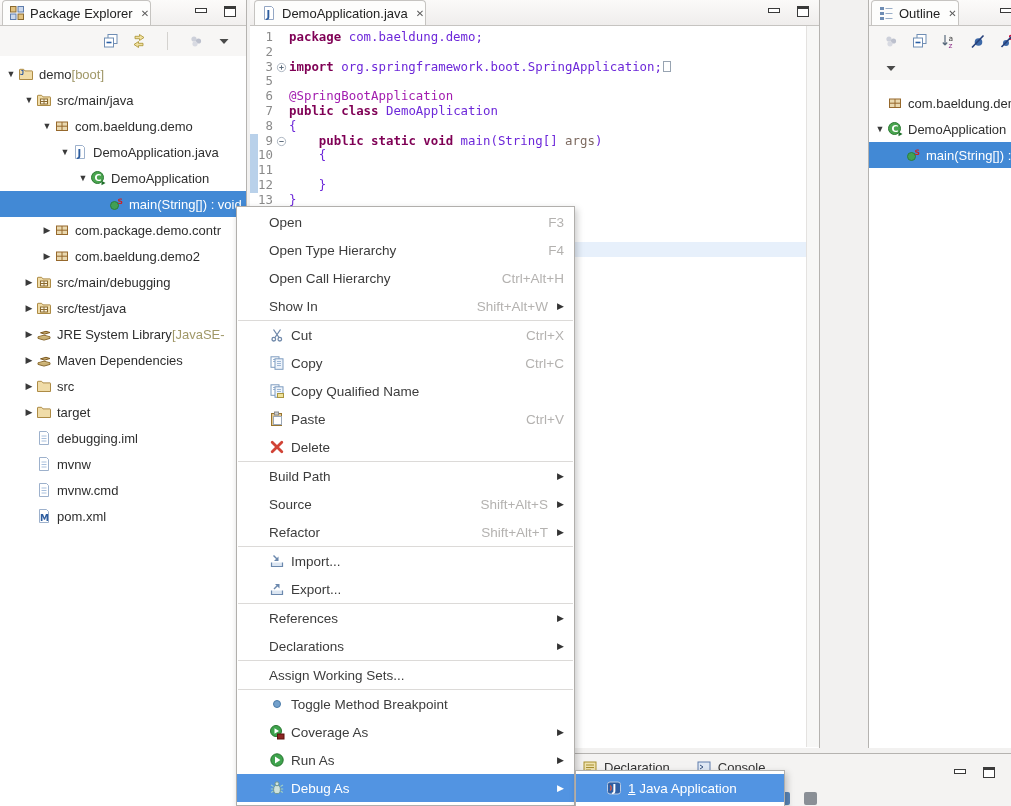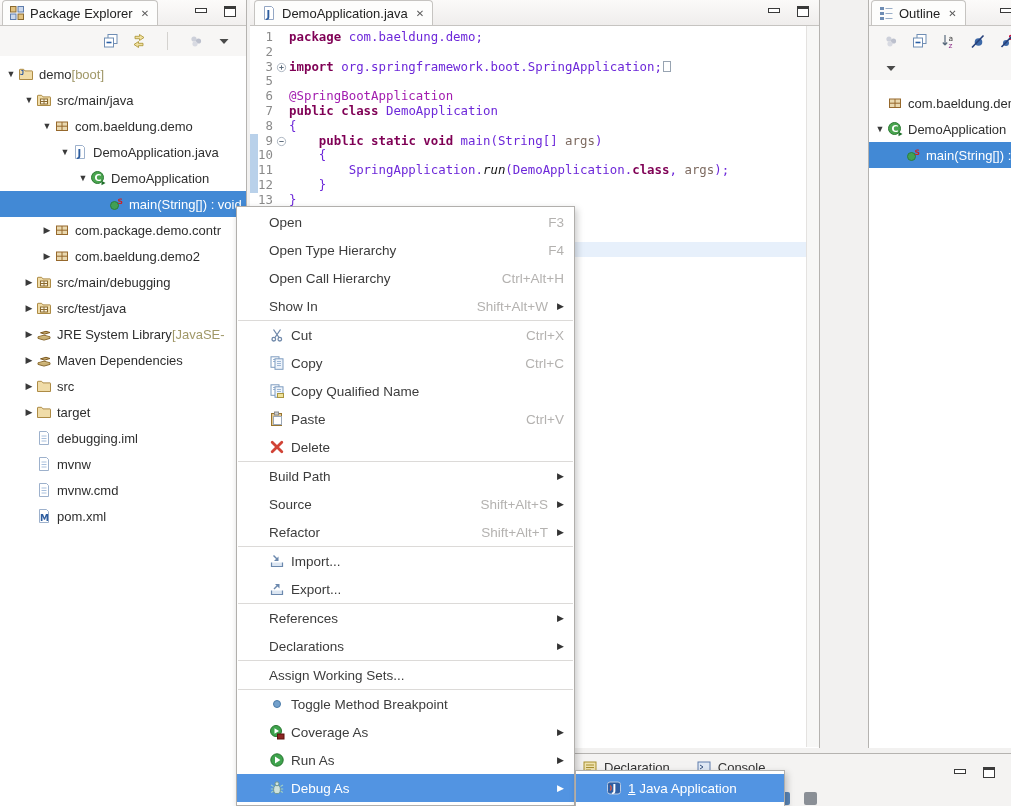--- a/index.html
+++ b/index.html
@@ -15,21 +15,21 @@
   .ico { display:inline-block; width:16px; height:16px; flex:none; vertical-align:middle; }
   .ico svg { width:100%; height:100%; display:block; }
 
   
   section { position:absolute; background:#fff; }
   .view-header {
     height:26px; background:linear-gradient(#fcfbfa,#f1efee);
     border-bottom:1px solid #c6c4c1; display:flex; align-items:flex-end; position:relative;
   }
   .view-tab {
-    display:flex; align-items:center; gap:5px; height:25px; padding:0 8px 0 6px;
+    display:flex; align-items:center; gap:5px; height:25px; padding:0 1px 0 6px;
     background:#fdfdfc; border:1px solid #c6c4c1; border-bottom:none;
     border-radius:4px 4px 0 0; font-size:13px; color:#222;
   }
   .tab-close { color:#5a5a5a; font-size:10px; margin-left:3px; cursor:pointer; }
   .win-ctrls { position:absolute; right:10px; top:6px; display:flex; gap:18px; }
   .win-min { width:12px; height:10px; position:relative; display:inline-block; }
   .win-min::after { content:""; position:absolute; left:1px; top:2px; width:10px; height:3px; border:1px solid #3a3a3a; background:#fff; }
   .win-max { width:12px; height:11px; border:1px solid #3a3a3a; border-top:3px solid #3a3a3a; display:inline-block; background:#fff; }
   .view-toolbar { height:30px; display:flex; align-items:center; background:#f7f6f5; }
   .tb-sep { width:1px; height:18px; background:#d4d2cf; margin:0 8px; }
@@ -417,21 +417,20 @@
           <span class="ct"><span class="pl">    </span><span class="kw">public</span><span class="pl"> </span><span class="kw">static</span><span class="pl"> </span><span class="kw">void</span><span class="pl"> main(String[] </span><span class="arg">args</span><span class="pl">)</span></span>
         </div>
         <div class="cl">
           <span class="ln">10</span>
           <span class="fold"></span>
           <span class="ct"><span class="pl">    {</span></span>
         </div>
         <div class="cl">
           <span class="ln">11</span>
           <span class="fold"></span>
-          <span class="ct"><span class="pl">        SpringApplication.</span><span class="it">run</span><span class="pl">(DemoApplication.</span><span class="kw">class</span><span class="pl">, </span><span class="arg">args</span><span class="pl">);</span></span>
         </div>
         <div class="cl">
           <span class="ln">12</span>
           <span class="fold"></span>
           <span class="ct"><span class="pl">    }</span></span>
         </div>
         <div class="cl">
           <span class="ln">13</span>
           <span class="fold"></span>
           <span class="ct"><span class="pl">}</span></span>

